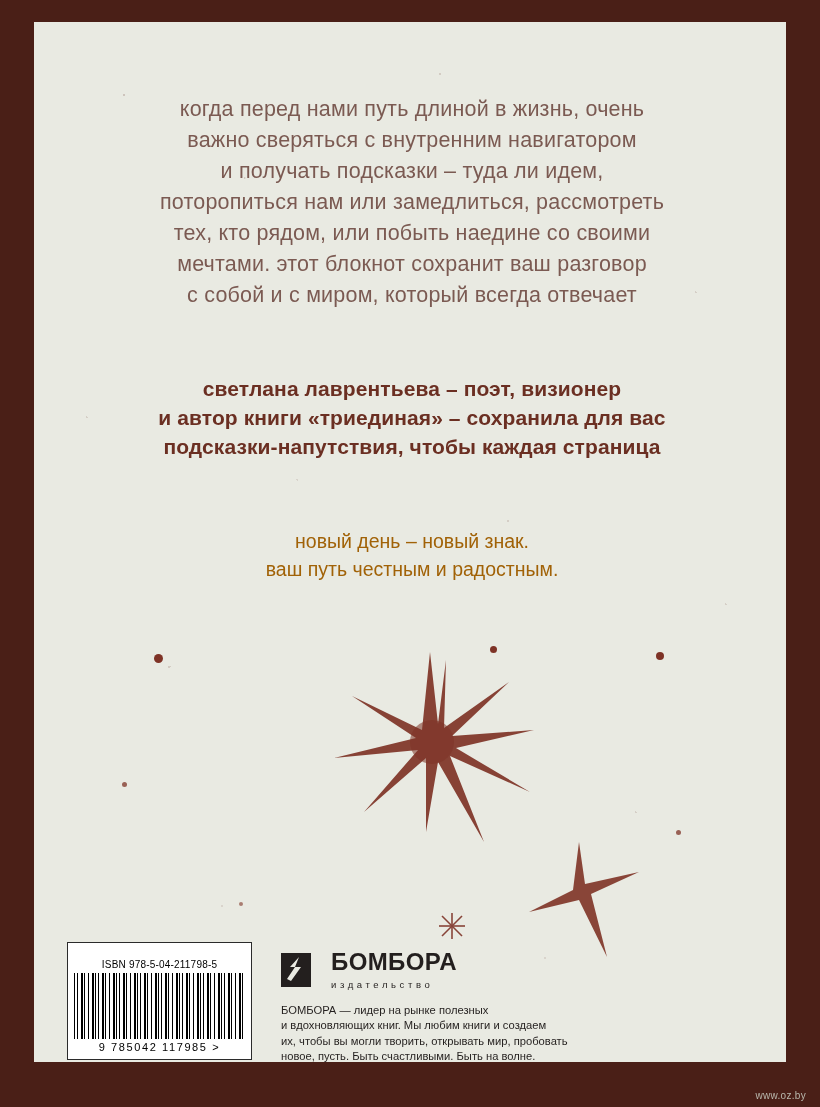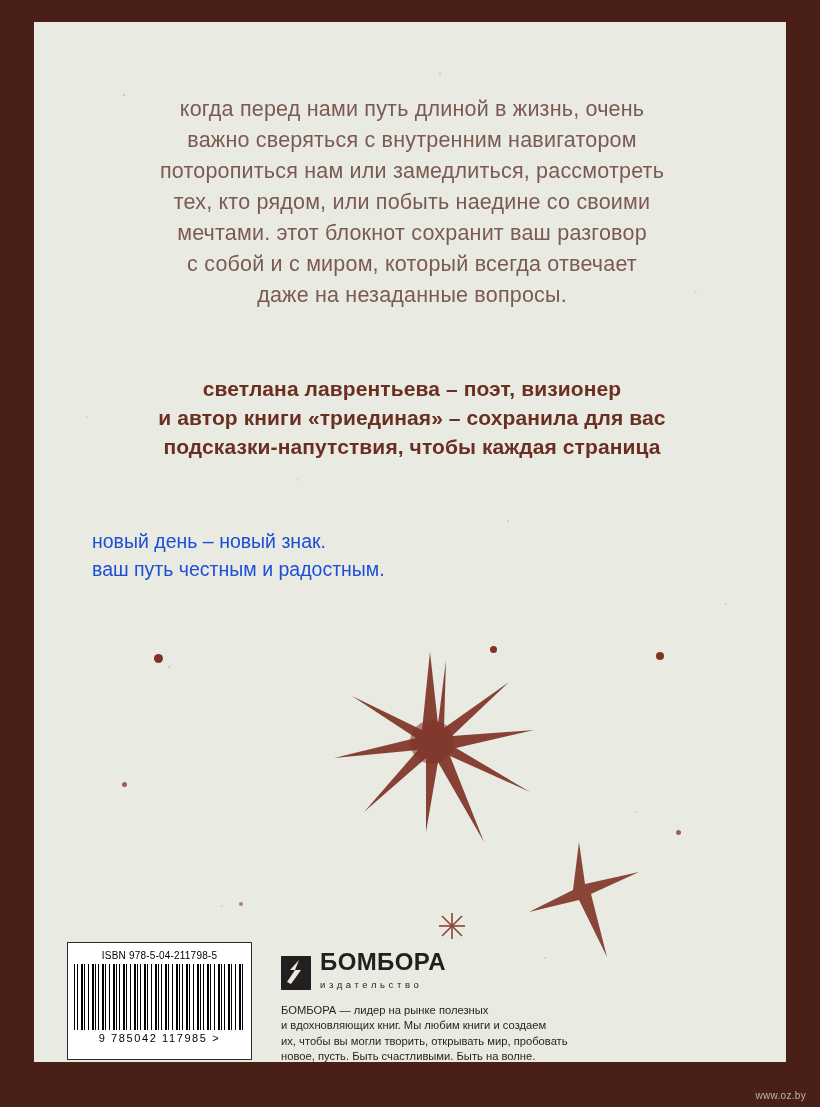--- a/index.html
+++ b/index.html
@@ -81,22 +81,22 @@
     font-weight: bold;
     letter-spacing: .1px;
   }
   .author-note p { margin: 0; }
 
   .closing {
     position: absolute;
     left: 58px;
     top: 505px;
     width: 640px;
-    text-align: left;
-    color: #1d4ed8;
+    text-align: center;
+    color: #a16207;
     font-size: 19.5px;
     line-height: 28px;
   }
   .closing p { margin: 0; }
 
   
   .star-wrap { position: absolute; pointer-events: none; }
   .star-big   { left: 300px; top: 630px;  width: 200px; height: 190px; }
   .star-small { left: 495px; top: 820px;  width: 110px; height: 115px; }
   .star-tiny  { left: 404px; top: 890px;  width: 28px;  height: 28px;  }
@@ -117,21 +117,21 @@
   
   .barcode-box {
     position: absolute;
     left: 33px;
     top: 920px;
     width: 185px;
     height: 118px;
     background: #ffffff;
     border: 1px solid #2b2b2b;
     box-sizing: border-box;
-    padding: 7px 6px 3px 6px;
+    padding: 16px 6px 3px 6px;
   }
   .isbn-text {
     font-family: "Liberation Sans", sans-serif;
     font-size: 10px;
     color: #000;
     text-align: center;
     letter-spacing: .2px;
     margin-bottom: 3px;
   }
   .barcode-bars {
@@ -153,22 +153,22 @@
     margin-top: 2px;
   }
 
   .publisher {
     position: absolute;
     left: 247px;
     top: 928px;
   }
   .pub-logo-row {
     display: flex;
-    align-items: flex-end;
-    gap: 9px;
+    align-items: center;
+    gap: 20px;
   }
   .pub-mark { width: 30px; height: 34px; display:block; }
   .pub-name {
     font-size: 24px;
     font-weight: bold;
     color: #231f1e;
     letter-spacing: .4px;
     line-height: 1;
   }
   .pub-sub {
@@ -199,25 +199,25 @@
 </head>
 <body>
 
 <div class="book-back">
   <div class="cover-page">
     <div class="speckles"></div>
 
     <div class="blurb">
       <p>когда перед нами путь длиной в жизнь, очень</p>
       <p>важно сверяться с внутренним навигатором</p>
+      <p>и получать подсказки – туда ли идем,</p>
       <p>поторопиться нам или замедлиться, рассмотреть</p>
       <p>тех, кто рядом, или побыть наедине со своими</p>
       <p>мечтами. этот блокнот сохранит ваш разговор</p>
       <p>с собой и с миром, который всегда отвечает</p>
-      <p>даже на незаданные вопросы.</p>
     </div>
 
     <div class="author-note">
       <p>светлана лаврентьева – поэт, визионер</p>
       <p>и автор книги «триединая» – сохранила для вас</p>
       <p>подсказки-напутствия, чтобы каждая страница</p>
     </div>
 
     <div class="closing">
       <p>новый день – новый знак.</p>

